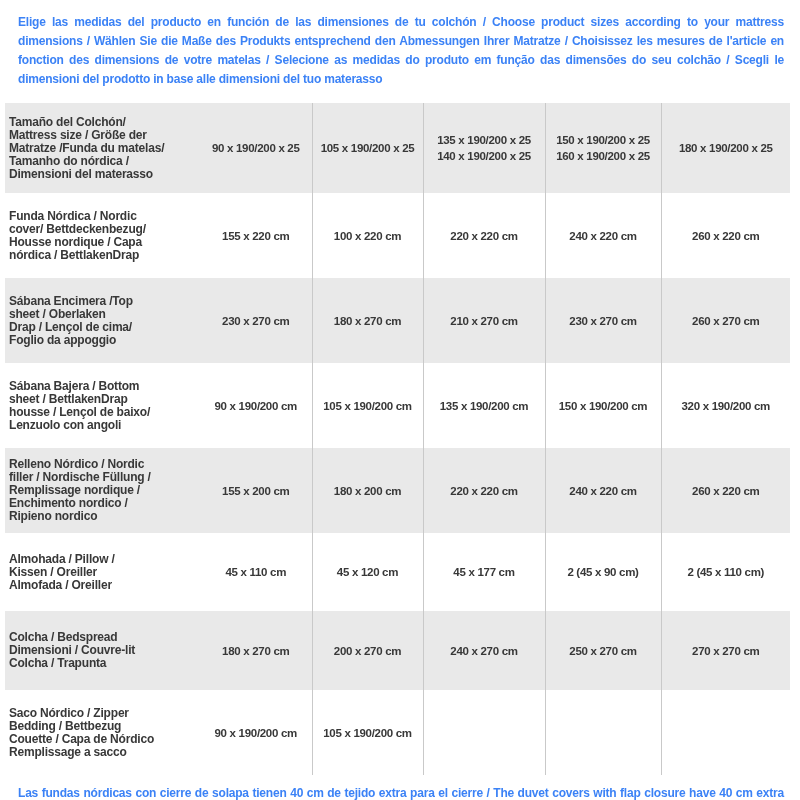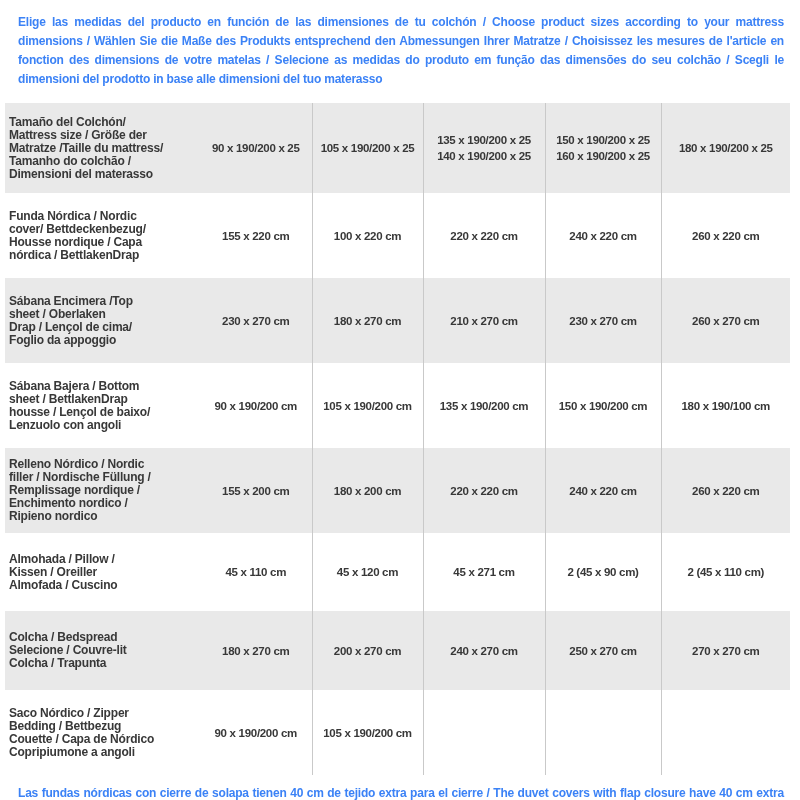--- a/index.html
+++ b/index.html
@@ -85,22 +85,22 @@
       <col style="width:111px">
       <col style="width:122px">
       <col style="width:116px">
       <col style="width:129px">
     </colgroup>
     <tbody>
         <tr>
           <td class="label-cell">
             <div class="label-line">Tamaño del Colchón/</div>
             <div class="label-line">Mattress size / Größe der</div>
-            <div class="label-line">Matratze /Taille du mattress/</div>
-            <div class="label-line">Tamanho do colchão /</div>
+            <div class="label-line">Matratze /Funda du matelas/</div>
+            <div class="label-line">Tamanho do nórdica /</div>
             <div class="label-line">Dimensioni del materasso</div>
           </td>
           <td class="value-cell">
             <div class="value-line">90 x 190/200 x 25</div>
           </td>
           <td class="value-cell">
             <div class="value-line">105 x 190/200 x 25</div>
           </td>
           <td class="value-cell">
             <div class="value-line">135 x 190/200 x 25</div>
@@ -173,21 +173,21 @@
           <td class="value-cell">
             <div class="value-line">105 x 190/200 cm</div>
           </td>
           <td class="value-cell">
             <div class="value-line">135 x 190/200 cm</div>
           </td>
           <td class="value-cell">
             <div class="value-line">150 x 190/200 cm</div>
           </td>
           <td class="value-cell">
-            <div class="value-line">180 x 190/100 cm</div>
+            <div class="value-line">320 x 190/200 cm</div>
           </td>
         </tr>
         <tr>
           <td class="label-cell">
             <div class="label-line">Relleno Nórdico / Nordic</div>
             <div class="label-line">filler / Nordische Füllung /</div>
             <div class="label-line">Remplissage nordique /</div>
             <div class="label-line">Enchimento nordico /</div>
             <div class="label-line">Ripieno nordico</div>
           </td>
@@ -204,42 +204,42 @@
             <div class="value-line">240 x 220 cm</div>
           </td>
           <td class="value-cell">
             <div class="value-line">260 x 220 cm</div>
           </td>
         </tr>
         <tr>
           <td class="label-cell">
             <div class="label-line">Almohada  / Pillow /</div>
             <div class="label-line">Kissen / Oreiller</div>
-            <div class="label-line">Almofada / Cuscino</div>
+            <div class="label-line">Almofada / Oreiller</div>
           </td>
           <td class="value-cell">
             <div class="value-line">45 x 110 cm</div>
           </td>
           <td class="value-cell">
             <div class="value-line">45 x 120 cm</div>
           </td>
           <td class="value-cell">
-            <div class="value-line">45 x 271 cm</div>
+            <div class="value-line">45 x 177 cm</div>
           </td>
           <td class="value-cell">
             <div class="value-line">2 (45 x 90 cm)</div>
           </td>
           <td class="value-cell">
             <div class="value-line">2 (45 x 110 cm)</div>
           </td>
         </tr>
         <tr>
           <td class="label-cell">
             <div class="label-line">Colcha / Bedspread</div>
-            <div class="label-line">Selecione / Couvre-lit</div>
+            <div class="label-line">Dimensioni / Couvre-lit</div>
             <div class="label-line">Colcha / Trapunta</div>
           </td>
           <td class="value-cell">
             <div class="value-line">180 x 270 cm</div>
           </td>
           <td class="value-cell">
             <div class="value-line">200 x 270 cm</div>
           </td>
           <td class="value-cell">
             <div class="value-line">240 x 270 cm</div>
@@ -249,21 +249,21 @@
           </td>
           <td class="value-cell">
             <div class="value-line">270 x 270 cm</div>
           </td>
         </tr>
         <tr>
           <td class="label-cell">
             <div class="label-line">Saco Nórdico / Zipper</div>
             <div class="label-line">Bedding / Bettbezug</div>
             <div class="label-line">Couette  / Capa de Nórdico</div>
-            <div class="label-line">Copripiumone a angoli</div>
+            <div class="label-line">Remplissage a sacco</div>
           </td>
           <td class="value-cell">
             <div class="value-line">90 x 190/200 cm</div>
           </td>
           <td class="value-cell">
             <div class="value-line">105 x 190/200 cm</div>
           </td>
           <td class="value-cell"></td>
           <td class="value-cell"></td>
           <td class="value-cell"></td>

